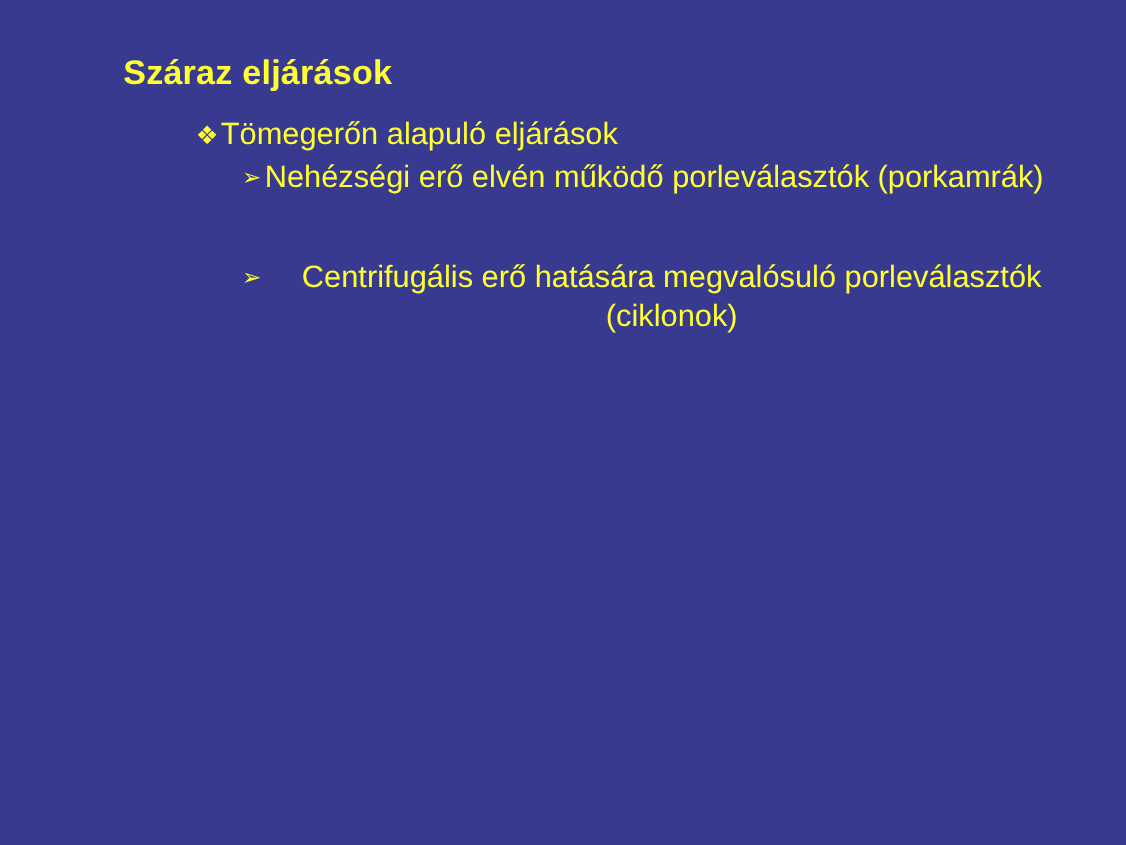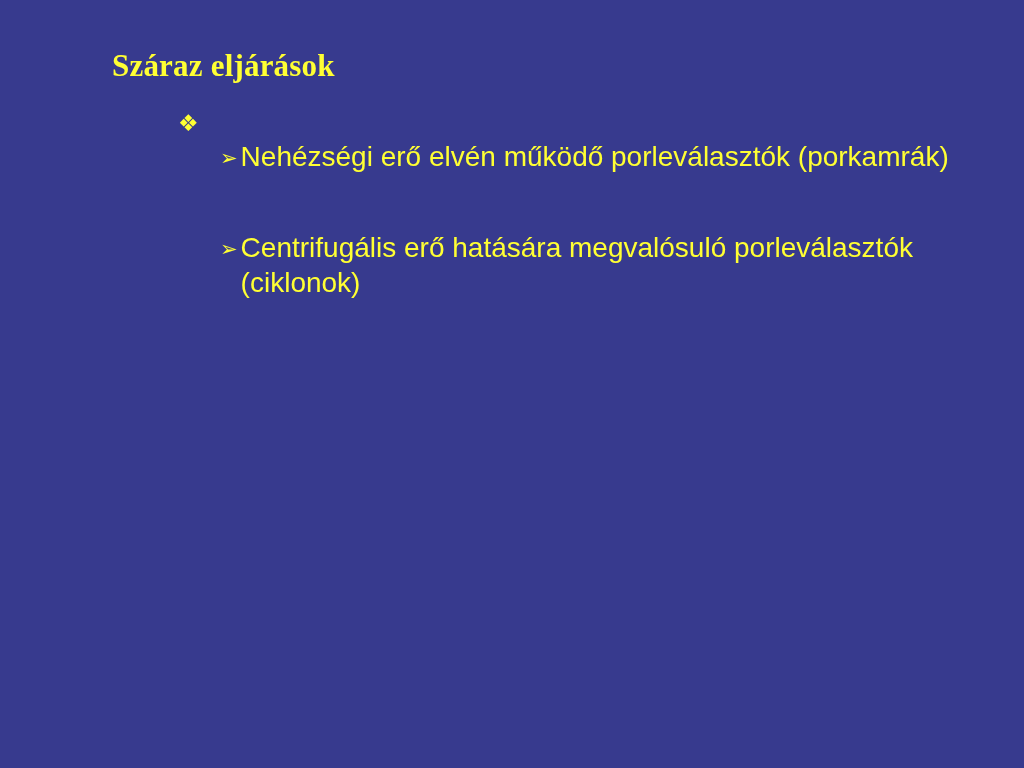--- a/index.html
+++ b/index.html
@@ -22,21 +22,20 @@
   }
   .slide-title {
     position: absolute;
     left: 112px;
     top: 48px;
     font-size: 31px;
     font-weight: bold;
     color: #ffff33;
     letter-spacing: 0.2px;
     white-space: nowrap;
-    font-family: Liberation Serif, serif;
   }
   .bullets {
     position: absolute;
     left: 112px;
     top: 105px;
     width: 870px;
   }
   .bullet {
     display: flex;
     align-items: flex-start;
@@ -68,36 +67,38 @@
   }
   .bullet-text {
     font-size: 28px;
     line-height: 1.22;
     color: #ffff33;
   }
   .bullet-text-l2 {
     font-size: 28px;
     line-height: 1.25;
     max-width: 740px;
+    text-align: center;
   }
   .spacer {
     height: 52px;
   }
 </style>
 </head>
 <body>
 
 <div class="slide">
 
   <div class="slide-title">Száraz eljárások</div>
 
   <div class="bullets">
 
     <div class="bullet bullet-l1">
       <span class="marker marker-diamond">❖</span>
+      <span class="bullet-text">Tömegerőn alapuló eljárások</span>
     </div>
 
     <div class="bullet bullet-l2">
       <span class="marker marker-arrow">➢</span>
       <span class="bullet-text bullet-text-l2">Nehézségi erő elvén működő porleválasztók (porkamrák)</span>
     </div>
 
     <div class="spacer"></div>
 
     <div class="bullet bullet-l2">

